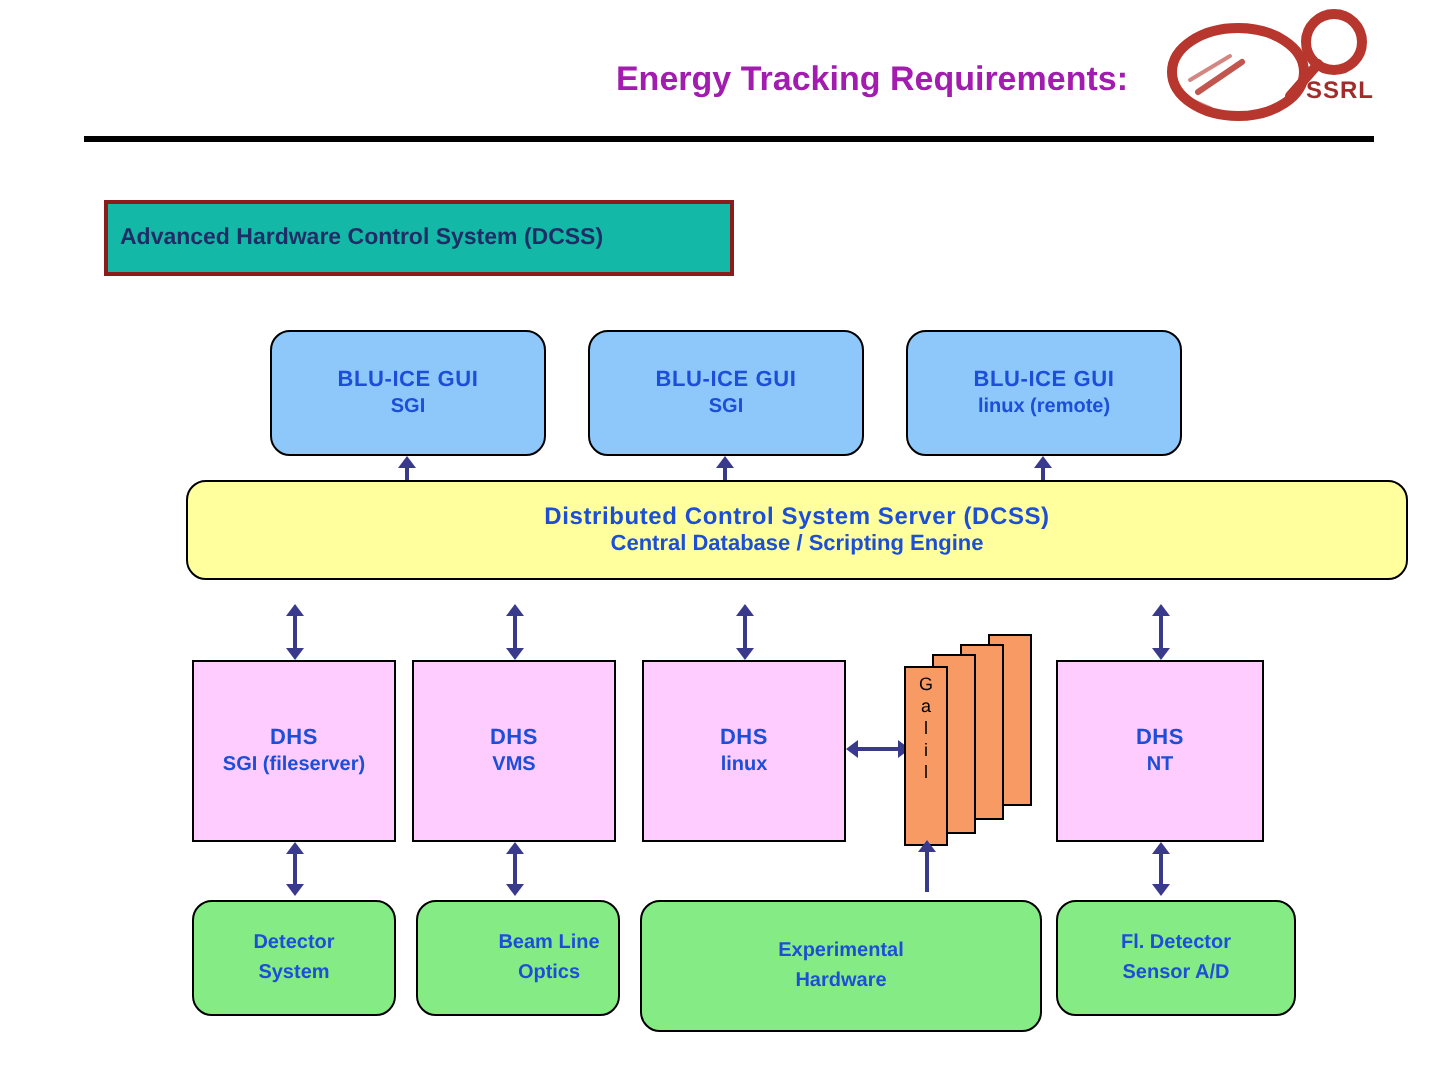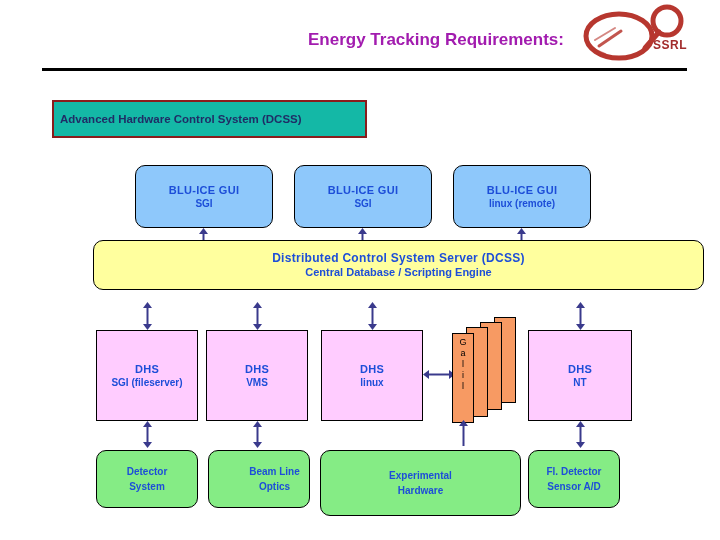--- a/index.html
+++ b/index.html
@@ -326,16 +326,16 @@
 <div class="node hw-node" style="left:208px; top:450px; width:102px; height:58px;padding-left:31px;">
   <div class="t2">Beam Line</div>
   <div class="t2">Optics</div>
 </div>
 
 <div class="node hw-node" style="left:320px; top:450px; width:201px; height:66px;">
   <div class="t2">Experimental</div>
   <div class="t2">Hardware</div>
 </div>
 
-<div class="node hw-node" style="left:528px; top:450px; width:92px; height:58px;">
+<div class="node hw-node" style="left:528px; top:450px; width:120px; height:58px;">
   <div class="t2">Fl. Detector</div>
   <div class="t2">Sensor A/D</div>
 </div>
 
 </body></html>

